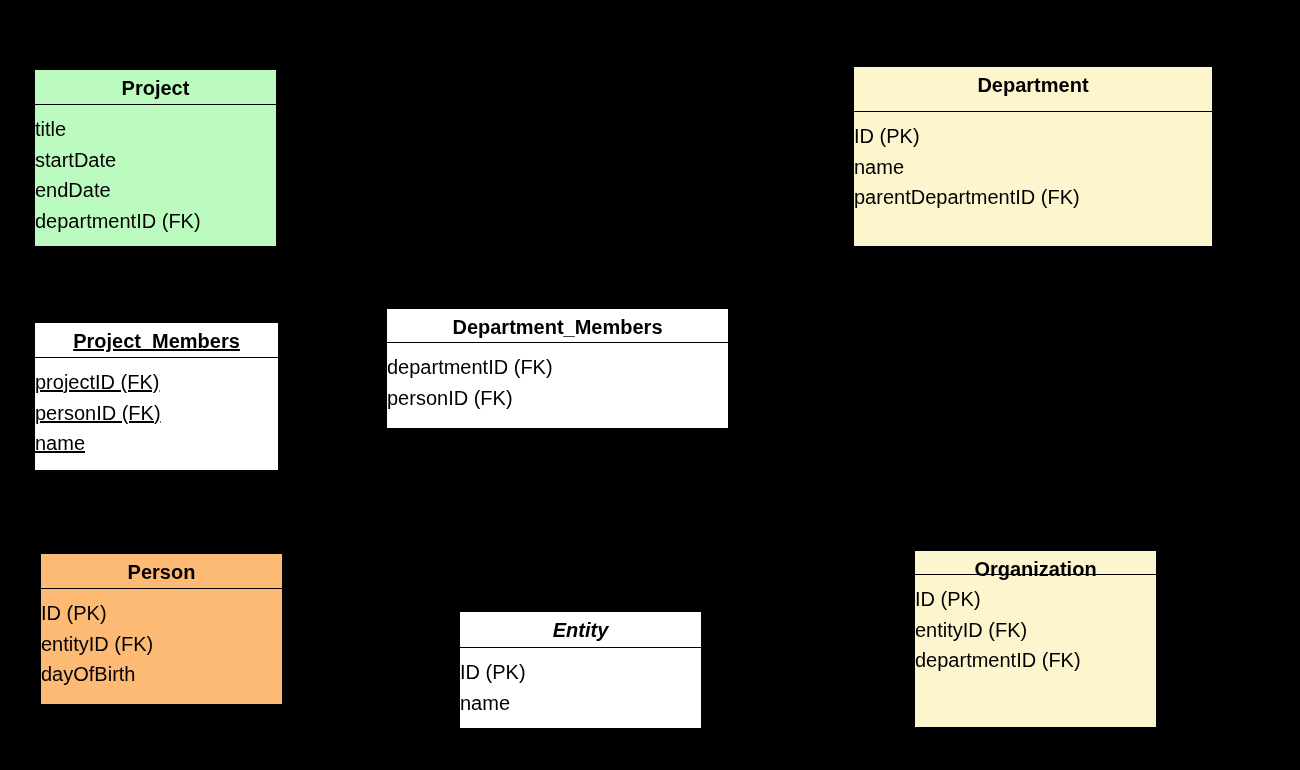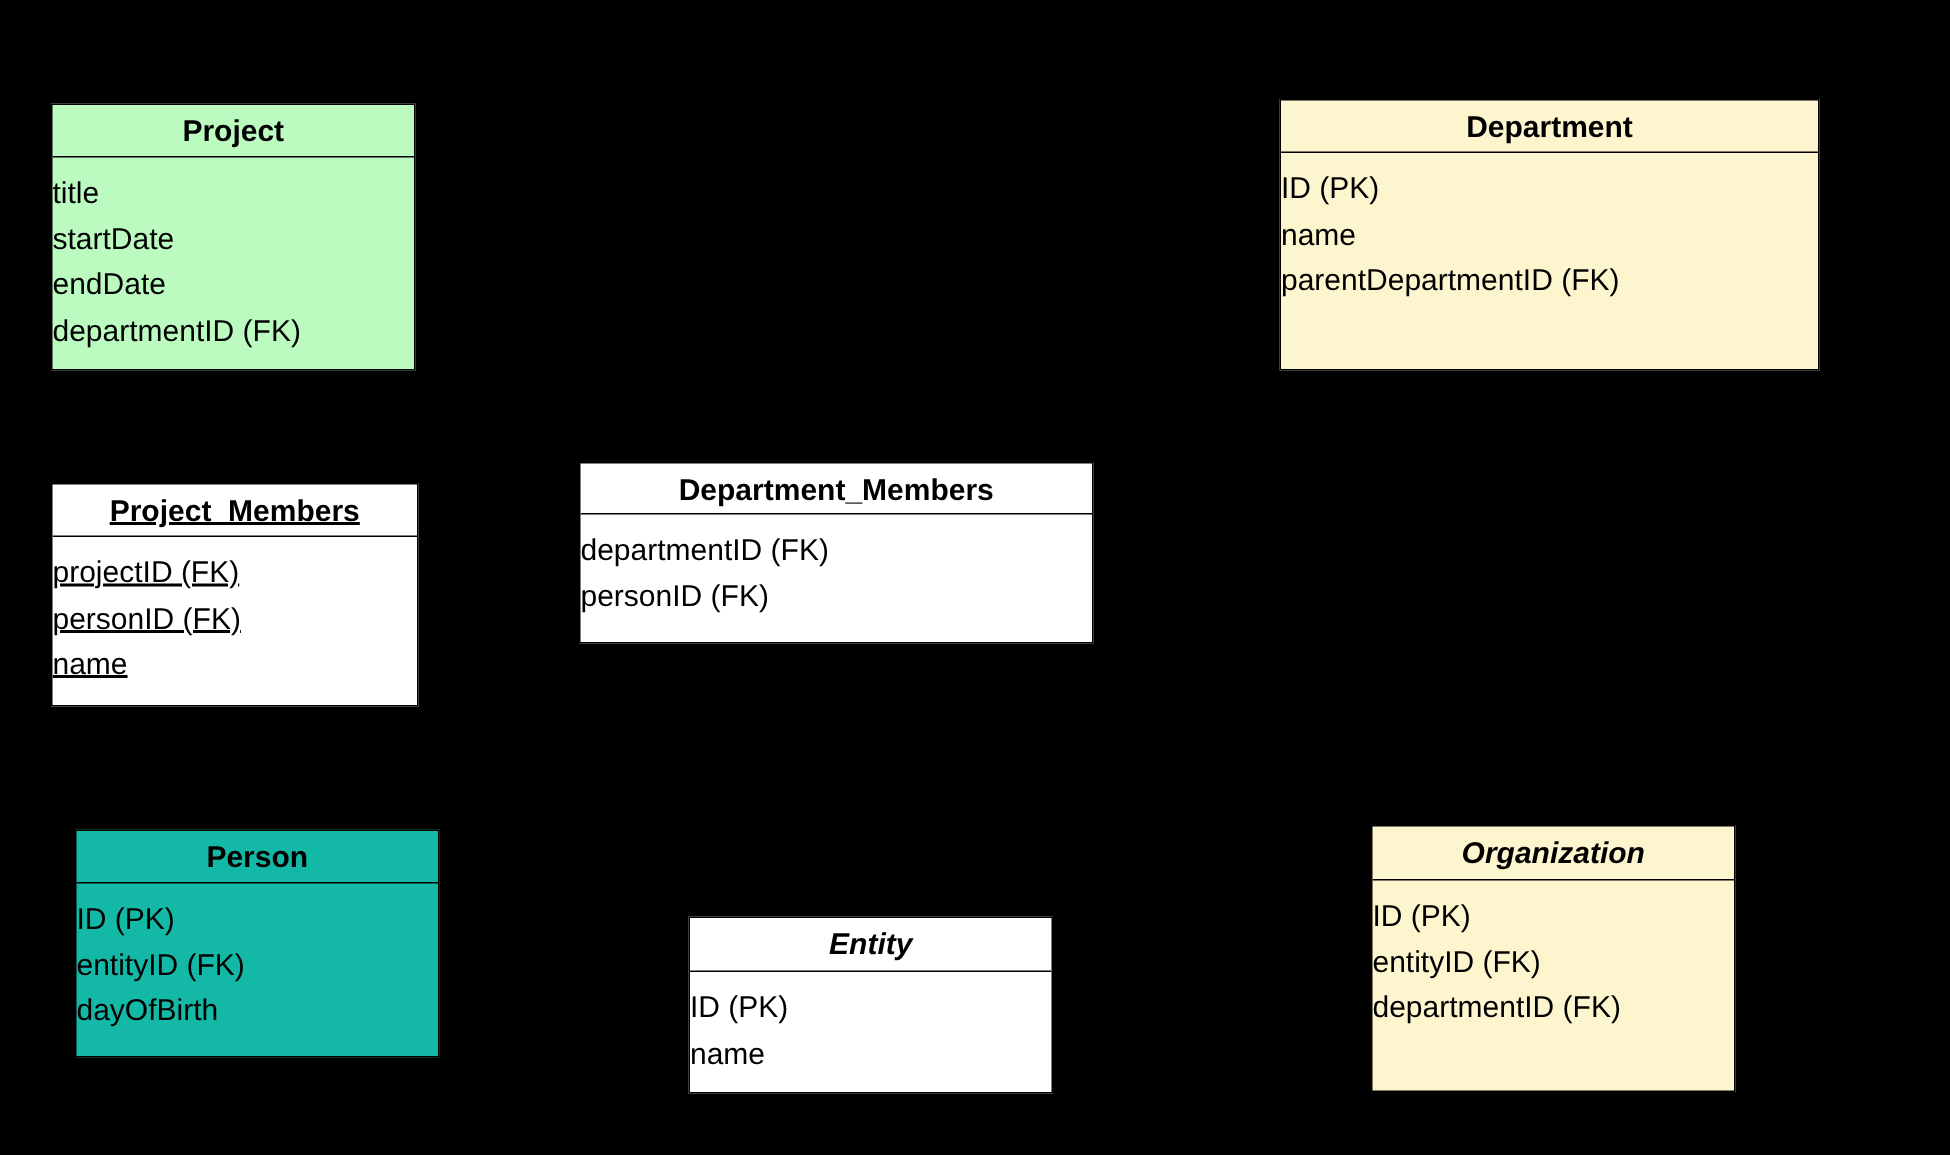--- a/index.html
+++ b/index.html
@@ -65,21 +65,21 @@
     <div class="entity-box" style="left: 34px; top: 69px; width: 243px; height: 178px; background: rgb(187, 251, 192); border-color: rgb(0, 0, 0);">
       <div class="entity-header" style="height: 35px;">Project</div>
       <div class="entity-attrs">
         <div class="attr-row">title</div>
         <div class="attr-row">startDate</div>
         <div class="attr-row">endDate</div>
         <div class="attr-row">departmentID (FK)</div>
       </div>
     </div>
     <div class="entity-box" style="left: 853px; top: 66px; width: 360px; height: 181px; background: rgb(253, 245, 206); border-color: rgb(0, 0, 0);">
-      <div class="entity-header" style="height: 35px;">Department</div>
+      <div class="entity-header" style="height: 45px;">Department</div>
       <div class="entity-attrs">
         <div class="attr-row">ID (PK)</div>
         <div class="attr-row">name</div>
         <div class="attr-row">parentDepartmentID (FK)</div>
       </div>
     </div>
     <div class="entity-box" style="left: 34px; top: 322px; width: 245px; height: 149px; background: rgb(255, 255, 255); border-color: rgb(0, 0, 0); text-decoration: underline;">
       <div class="entity-header" style="height: 35px;">Project_Members</div>
       <div class="entity-attrs">
         <div class="attr-row">projectID (FK)</div>
@@ -87,36 +87,36 @@
         <div class="attr-row">name</div>
       </div>
     </div>
     <div class="entity-box" style="left: 386px; top: 308px; width: 343px; height: 121px; background: rgb(255, 255, 255); border-color: rgb(0, 0, 0);">
       <div class="entity-header" style="height: 34px;">Department_Members</div>
       <div class="entity-attrs">
         <div class="attr-row">departmentID (FK)</div>
         <div class="attr-row">personID (FK)</div>
       </div>
     </div>
-    <div class="entity-box" style="left: 50px; top: 553px; width: 243px; height: 152px; background: #14b8a6; border-color: rgb(0, 0, 0);">
+    <div class="entity-box" style="left: 40px; top: 553px; width: 243px; height: 152px; background: #fdba74; border-color: rgb(0, 0, 0);">
       <div class="entity-header" style="height: 35px;">Person</div>
       <div class="entity-attrs">
         <div class="attr-row">ID (PK)</div>
         <div class="attr-row">entityID (FK)</div>
         <div class="attr-row">dayOfBirth</div>
       </div>
     </div>
     <div class="entity-box" style="left: 459px; top: 611px; width: 243px; height: 118px; background: rgb(255, 255, 255); border-color: rgb(0, 0, 0);">
       <div class="entity-header abstract" style="height: 36px;">Entity</div>
       <div class="entity-attrs">
         <div class="attr-row">ID (PK)</div>
         <div class="attr-row">name</div>
       </div>
     </div>
     <div class="entity-box" style="left: 914px; top: 550px; width: 243px; height: 178px; background: rgb(253, 245, 206); border-color: rgb(0, 0, 0);">
-      <div class="entity-header" style="height: 36px; font-style: italic;">Organization</div>
+      <div class="entity-header" style="height: 24px;">Organization</div>
       <div class="entity-attrs">
         <div class="attr-row">ID (PK)</div>
         <div class="attr-row">entityID (FK)</div>
         <div class="attr-row">departmentID (FK)</div>
       </div>
     </div>
   </div>
 
 </body></html>

